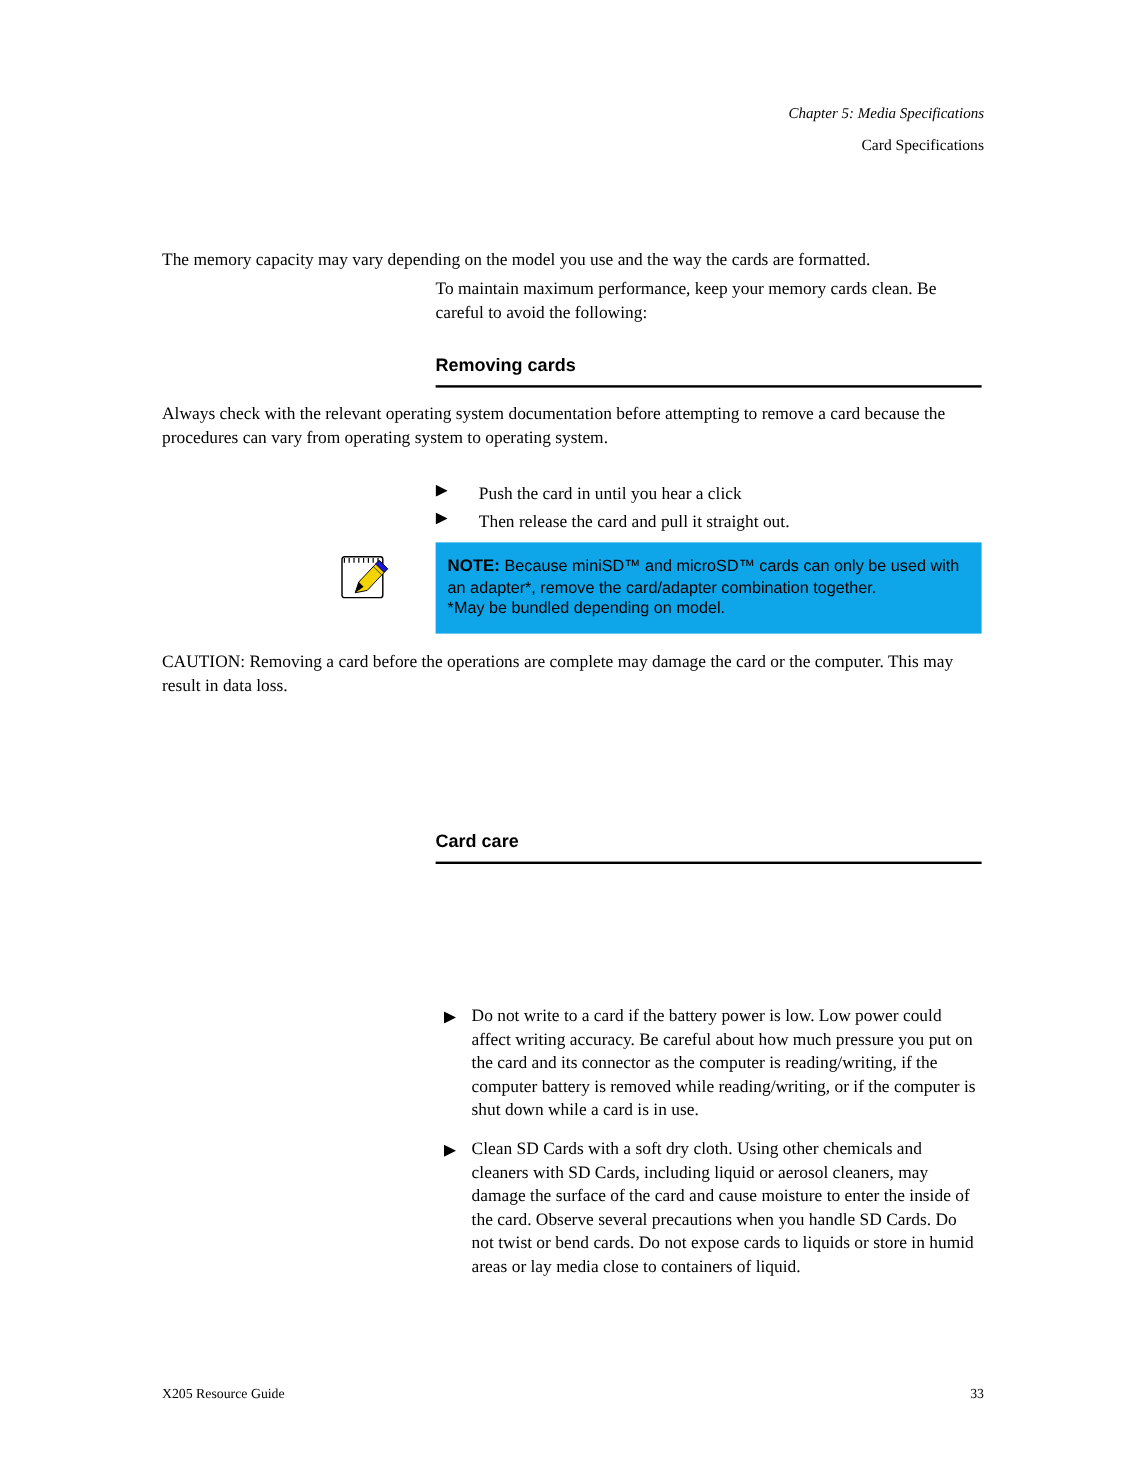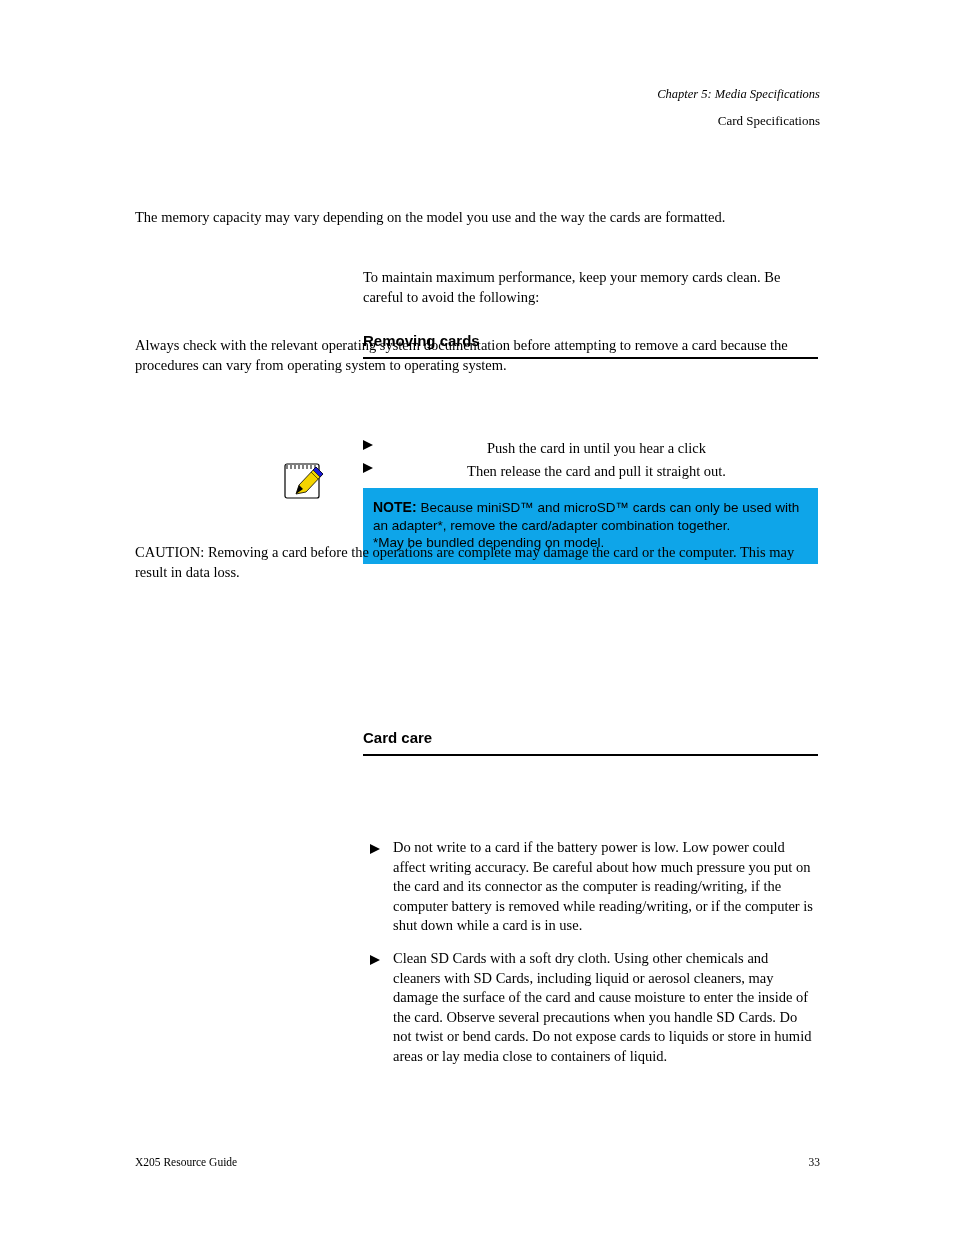--- a/index.html
+++ b/index.html
@@ -28,21 +28,20 @@
   .header-line2 {
     position: absolute;
     top: 112px;
     right: 134px;
     font-size: 13px;
   }
   .body-col {
     position: absolute;
     left: 363px;
     width: 455px;
-    margin-top: 36px;
   }
   .heading1 {
     font-family: Arial, Helvetica, sans-serif;
     font-weight: bold;
     font-size: 15px;
     border-bottom: 2.5px solid #000;
     padding-bottom: 6px;
     margin: 0;
   }
   .outset-para {
@@ -57,23 +56,22 @@
     display: inline-block;
     vertical-align: middle;
     position: relative;
     top: -1px;
   }
   .triangle svg {
     display: block;
   }
   .list-item {
     display: flex;
-    gap: 0;
+    gap: 24px;
     align-items: flex-start;
-    text-align: center;
   }
   .list-item .bullet {
     flex: 0 0 auto;
     width: 12px;
     margin-top: 2px;
   }
   .list-item .text {
     flex: 1 1 auto;
   }
   .note-box {

